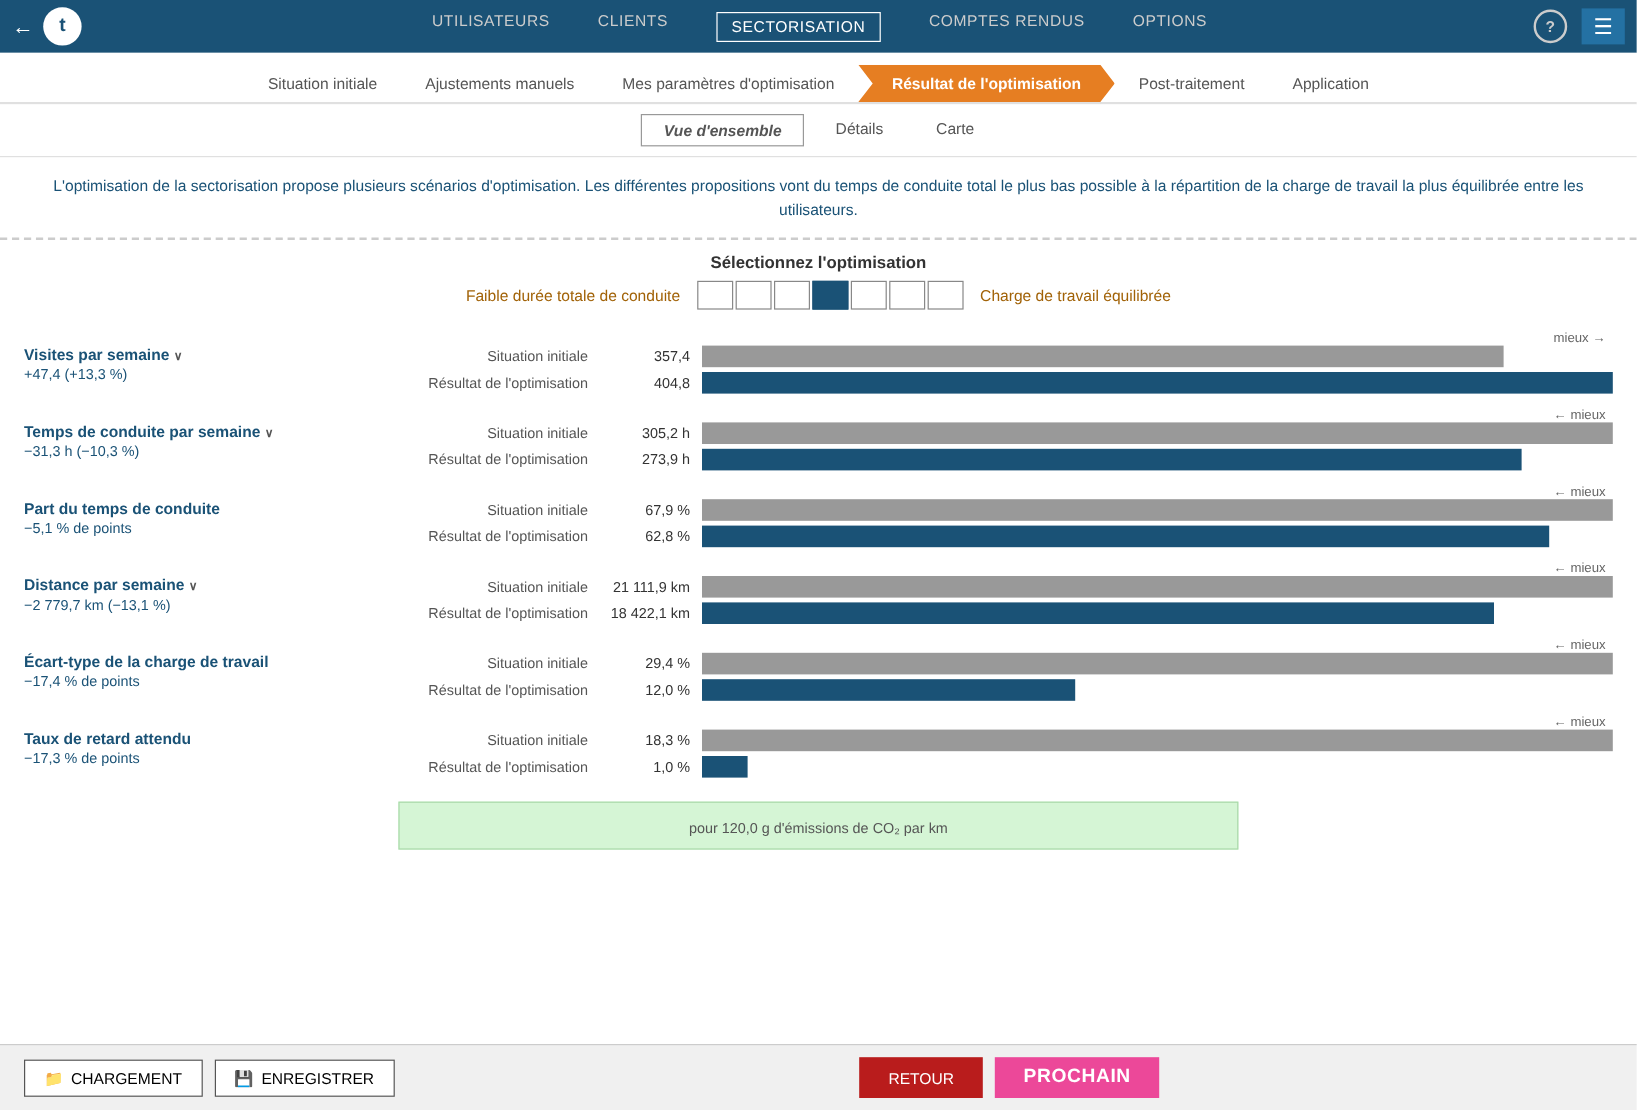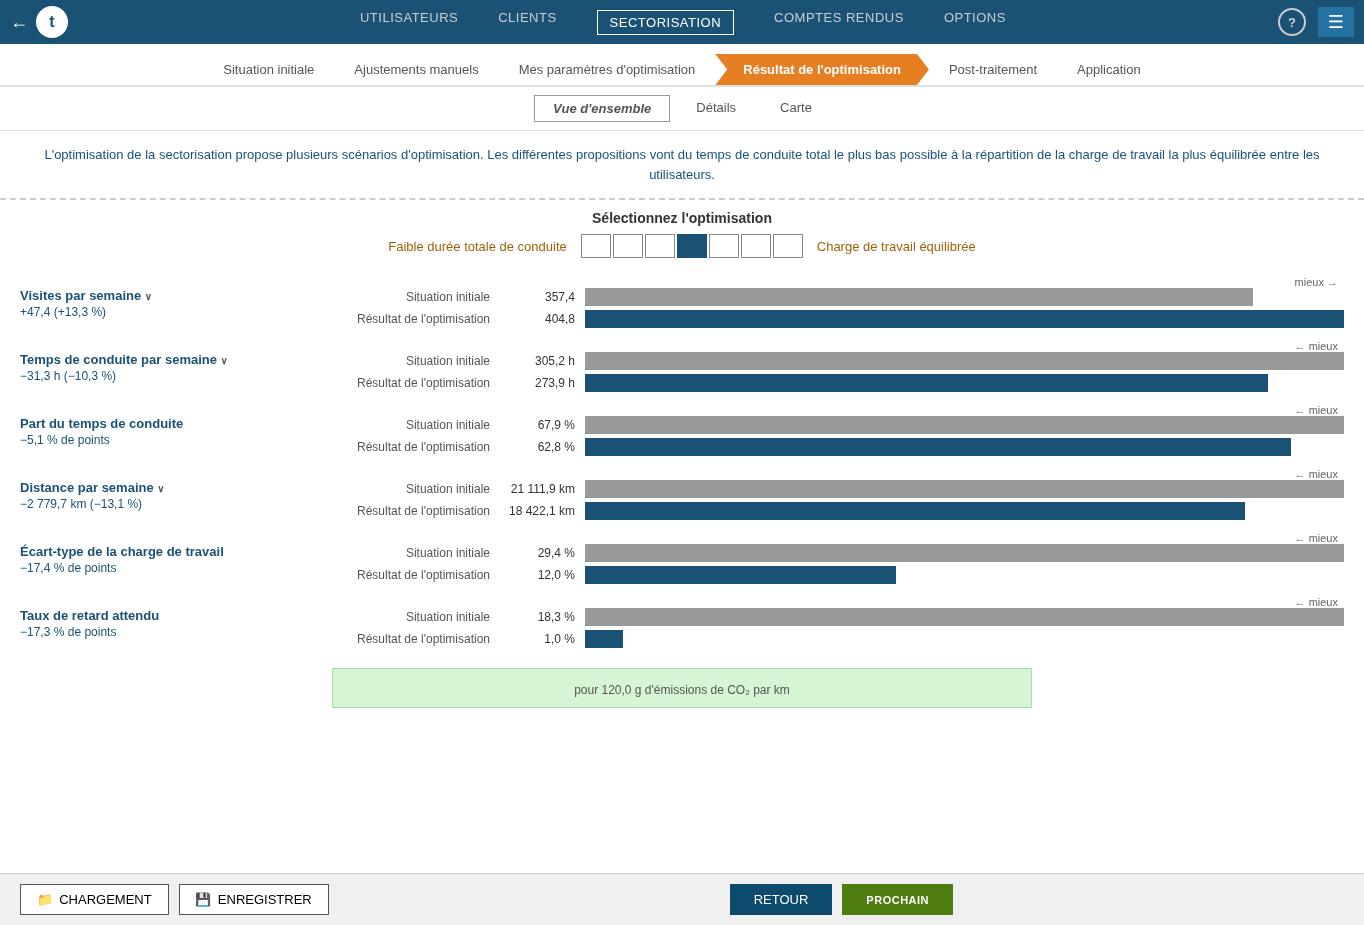--- a/index.html
+++ b/index.html
@@ -61,22 +61,22 @@
     .bar-result { height: 18px; background: #1a5276; }
 
     .co2-banner { margin: 16px auto; max-width: 700px; background: #d5f5d5; border: 1px solid #a9d9a9; padding: 10px 20px; text-align: center; }
     .co2-title { font-weight: bold; font-size: 13px; color: #2e7d32; }
     .co2-sub { font-size: 12px; color: #555; margin-top: 4px; }
 
     
     .bottom-bar { display: flex; align-items: center; background: #f0f0f0; border-top: 1px solid #ccc; padding: 10px 20px; gap: 10px; }
     .btn-outline { background: #fff; border: 1.5px solid #555; padding: 7px 16px; font-size: 13px; cursor: pointer; display: flex; align-items: center; gap: 6px; }
     .btn-spacer { flex: 1; display: flex; justify-content: center; gap: 10px; }
-    .btn-retour { background: #0c4a6e; color: #fff; border: none; padding: 8px 24px; font-size: 13px; cursor: pointer; }
-    .btn-prochain { background: #4d7c0f; color: #fff; border: none; padding: 8px 24px; font-size: 11px; cursor: pointer; font-weight: bold; letter-spacing: 0.5px; }
+    .btn-retour { background: #b91c1c; color: #fff; border: none; padding: 8px 24px; font-size: 13px; cursor: pointer; }
+    .btn-prochain { background: #ec4899; color: #fff; border: none; padding: 8px 24px; font-size: 16px; cursor: pointer; font-weight: bold; letter-spacing: 0.5px; }
 
     .metric-chevron { font-size: 10px; color: #555; }
 
     .mieux-right { text-align: right; font-size: 11px; color: #666; padding-right: 6px; }
   </style>
 </head>
 <body>
 
 <div class="top-nav">
   <span class="back-btn">←</span>

